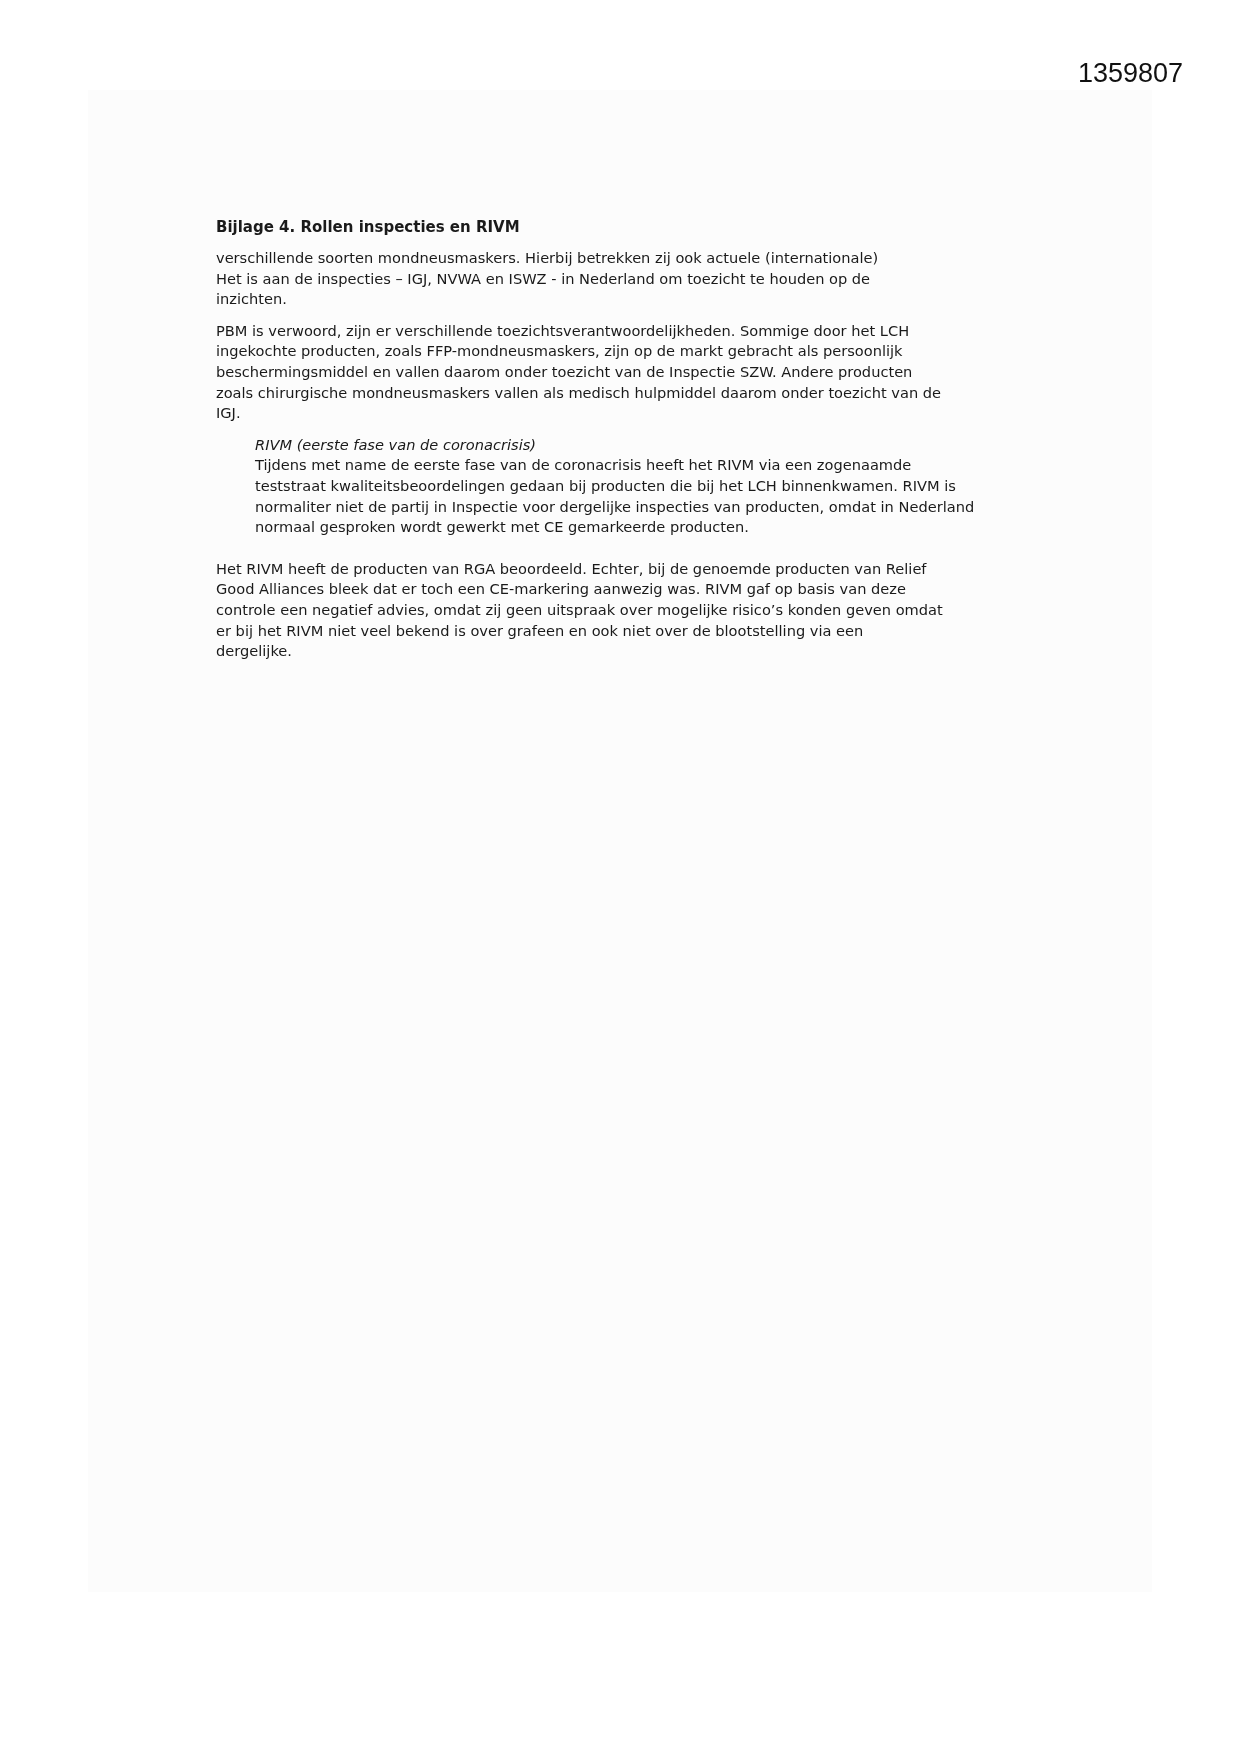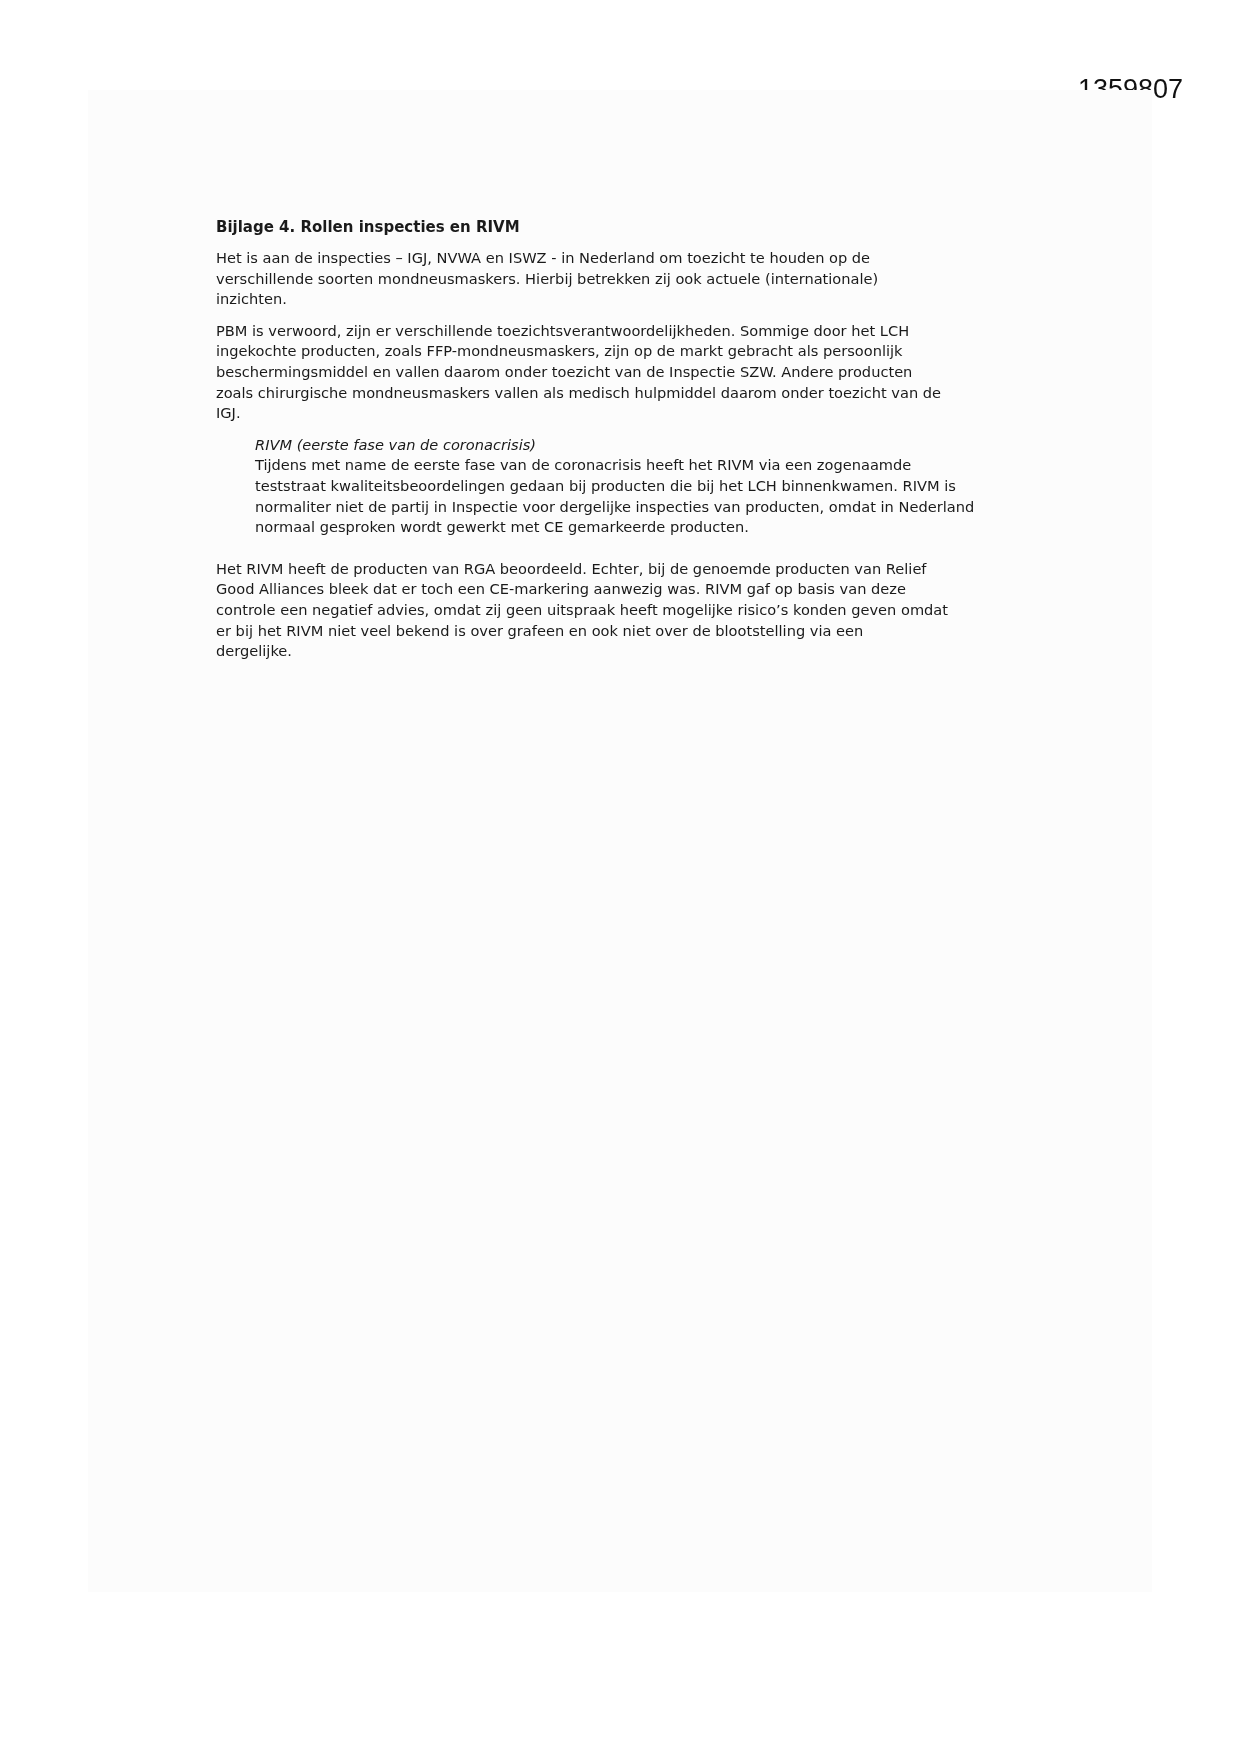--- a/index.html
+++ b/index.html
@@ -7,21 +7,21 @@
       width: 1241px;
       height: 1754px;
       background: #ffffff;
       position: relative;
       overflow: hidden;
       font-family: "DejaVu Sans", sans-serif;
       color: #1a1a1a;
     }
     .doc-number {
       position: absolute;
-      top: 74px;
+      top: 58px;
       left: 1078px;
       font-family: "Liberation Sans", sans-serif;
       font-size: 27px;
       color: #111;
       letter-spacing: 0px;
     }
     .scan-area {
       position: absolute;
       left: 88px;
       top: 90px;
@@ -57,22 +57,22 @@
 <body>
 
 <div class="doc-number">1359807</div>
 
 <div class="scan-area"></div>
 
 <div class="content">
   <div class="heading">Bijlage 4. Rollen inspecties en RIVM</div>
 
   <div class="para">
+    <span class="line">verschillende soorten mondneusmaskers. Hierbij betrekken zij ook actuele (internationale)</span>
     <span class="line">Het is aan de inspecties – IGJ, NVWA en ISWZ - in Nederland om toezicht te houden op de</span>
-    <span class="line">verschillende soorten mondneusmaskers. Hierbij betrekken zij ook actuele (internationale)</span>
     <span class="line">inzichten.</span>
   </div>
 
   <div class="para">
     <span class="line">PBM is verwoord, zijn er verschillende toezichtsverantwoordelijkheden. Sommige door het LCH</span>
     <span class="line">ingekochte producten, zoals FFP-mondneusmaskers, zijn op de markt gebracht als persoonlijk</span>
     <span class="line">beschermingsmiddel en vallen daarom onder toezicht van de Inspectie SZW. Andere producten</span>
     <span class="line">zoals chirurgische mondneusmaskers vallen als medisch hulpmiddel daarom onder toezicht van de</span>
     <span class="line">IGJ.</span>
   </div>
@@ -81,17 +81,17 @@
     <span class="subhead">RIVM (eerste fase van de coronacrisis)</span>
     <span class="line">Tijdens met name de eerste fase van de coronacrisis heeft het RIVM via een zogenaamde</span>
     <span class="line">teststraat kwaliteitsbeoordelingen gedaan bij producten die bij het LCH binnenkwamen. RIVM is</span>
     <span class="line">normaliter niet de partij in Inspectie voor dergelijke inspecties van producten, omdat in Nederland</span>
     <span class="line">normaal gesproken wordt gewerkt met CE gemarkeerde producten.</span>
   </div>
 
   <div class="para">
     <span class="line">Het RIVM heeft de producten van RGA beoordeeld. Echter, bij de genoemde producten van Relief</span>
     <span class="line">Good Alliances bleek dat er toch een CE-markering aanwezig was. RIVM gaf op basis van deze</span>
-    <span class="line">controle een negatief advies, omdat zij geen uitspraak heeft mogelijke risico’s konden geven omdat</span>
+    <span class="line">controle een negatief advies, omdat zij geen uitspraak over mogelijke risico’s konden geven omdat</span>
     <span class="line">er bij het RIVM niet veel bekend is over grafeen en ook niet over de blootstelling via een</span>
     <span class="line">dergelijke.</span>
   </div>
 </div>
 
 </body></html>

